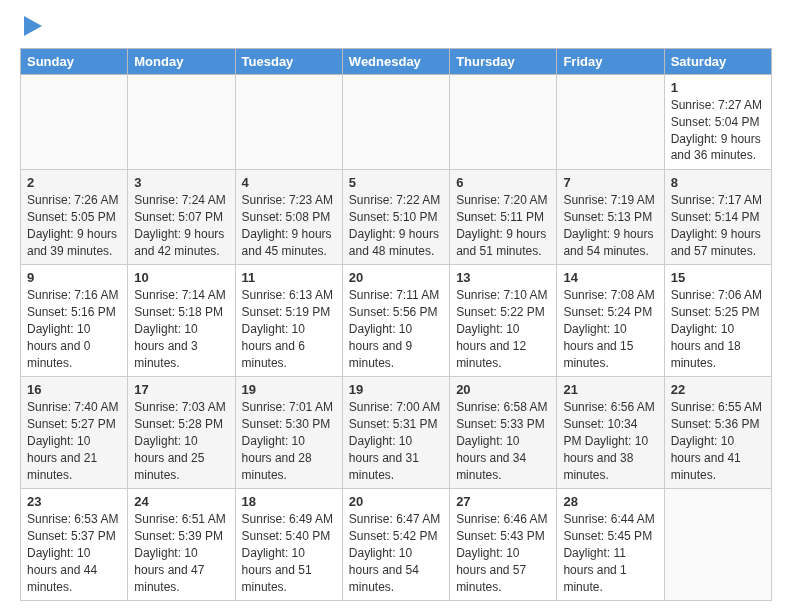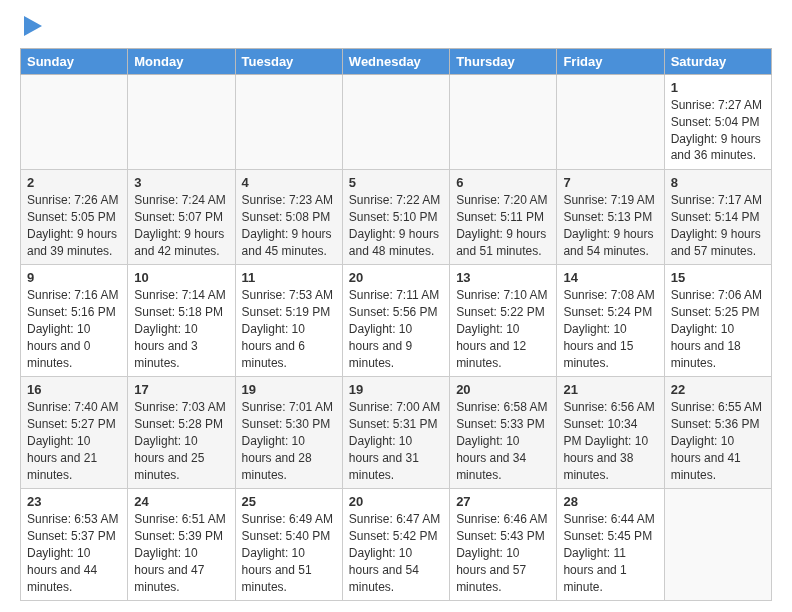--- a/index.html
+++ b/index.html
@@ -117,21 +117,21 @@
 Daylight: 10 hours and 0 minutes.</div>
           </td>
           <td>
             <span class="day-num">10</span>
             <div class="day-info">Sunrise: 7:14 AM
 Sunset: 5:18 PM
 Daylight: 10 hours and 3 minutes.</div>
           </td>
           <td>
             <span class="day-num">11</span>
-            <div class="day-info">Sunrise: 7:53 AM
+            <div class="day-info">Sunrise: 6:13 AM
 Sunset: 5:19 PM
 Daylight: 10 hours and 6 minutes.</div>
           </td>
           <td>
             <span class="day-num">20</span>
             <div class="day-info">Sunrise: 7:11 AM
 Sunset: 5:56 PM
 Daylight: 10 hours and 9 minutes.</div>
           </td>
           <td>
@@ -204,21 +204,21 @@
 Sunset: 5:37 PM
 Daylight: 10 hours and 44 minutes.</div>
           </td>
           <td>
             <span class="day-num">24</span>
             <div class="day-info">Sunrise: 6:51 AM
 Sunset: 5:39 PM
 Daylight: 10 hours and 47 minutes.</div>
           </td>
           <td>
-            <span class="day-num">25</span>
+            <span class="day-num">18</span>
             <div class="day-info">Sunrise: 6:49 AM
 Sunset: 5:40 PM
 Daylight: 10 hours and 51 minutes.</div>
           </td>
           <td>
             <span class="day-num">20</span>
             <div class="day-info">Sunrise: 6:47 AM
 Sunset: 5:42 PM
 Daylight: 10 hours and 54 minutes.</div>
           </td>

